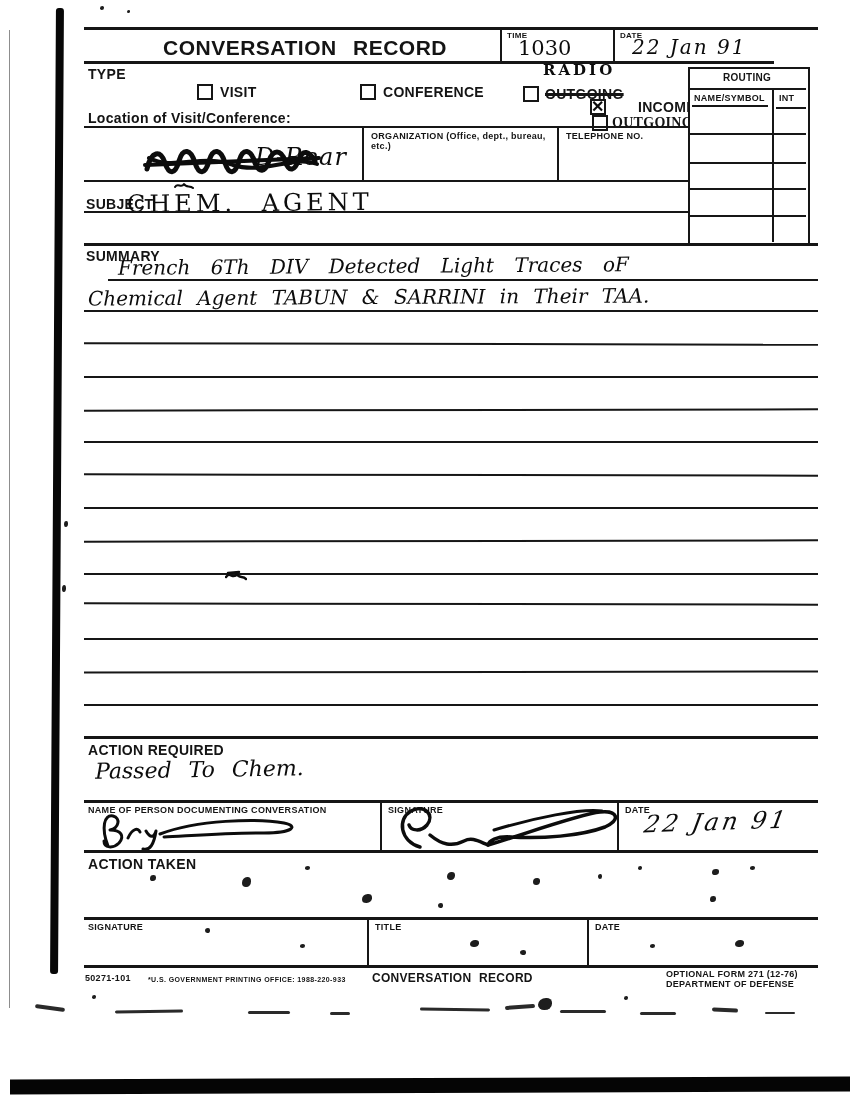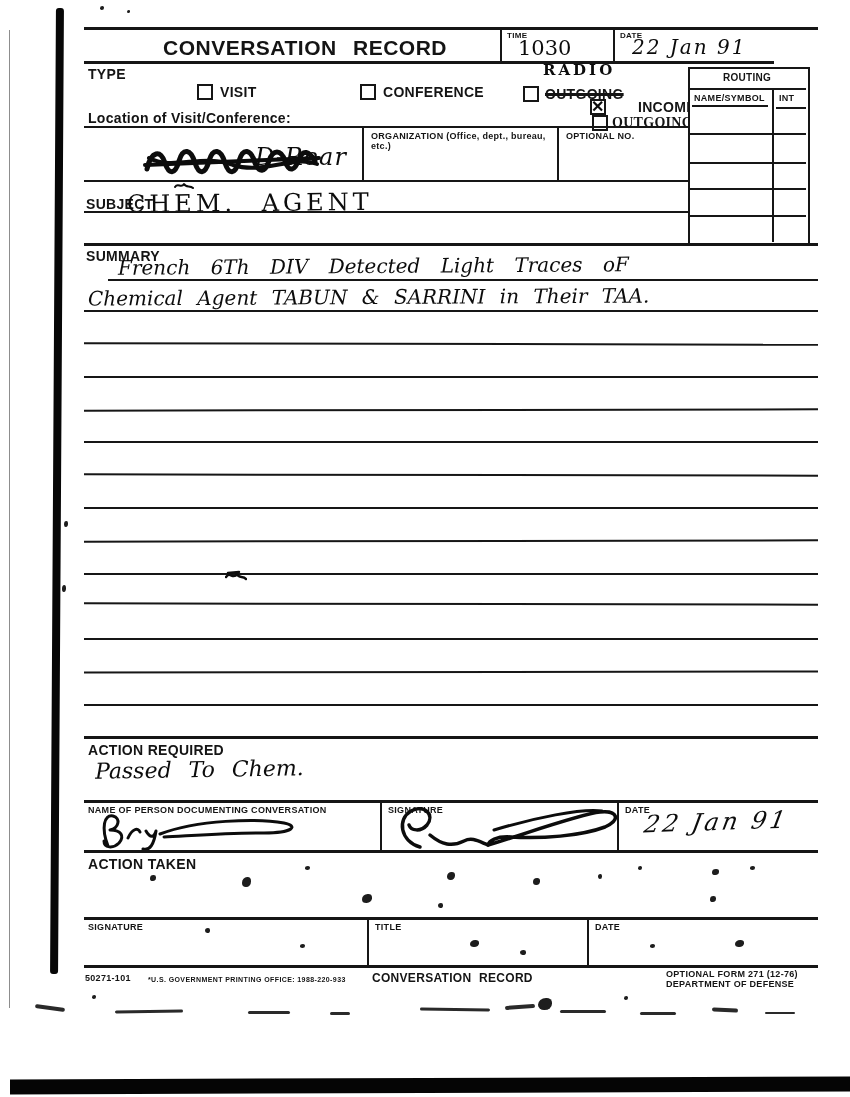--- a/index.html
+++ b/index.html
@@ -83,21 +83,21 @@
 
   <svg style="position:absolute;left:143px;top:145px;" width="180" height="34" viewBox="0 0 180 34">
     <path class="ink" stroke-width="5" d="M4,24 C8,6 18,4 22,18 C26,30 32,30 36,16 C40,2 48,4 52,18 C56,30 62,30 66,16 C70,2 78,4 82,18 C86,30 92,30 96,16 C100,2 108,4 112,18 C116,28 122,28 126,16 C130,4 138,4 142,16 C146,28 152,26 156,14 C160,4 166,6 172,16"></path>
     <path class="ink" stroke-width="4" d="M2,20 L176,13"></path>
     <path class="ink" stroke-width="4" d="M6,13 C30,26 60,8 90,20 C120,30 150,10 174,19"></path>
   </svg>
   <div class="hw" style="left:255px;top:143px;font-size:24px;letter-spacing:1px;">D-Rear</div>
   <div class="vline" style="left:362px;top:127px;height:54px;"></div>
   <div class="lbl f9" style="left:371px;top:131px;width:175px;font-weight:bold;">ORGANIZATION  (Office, dept., bureau, etc.)</div>
   <div class="vline" style="left:557px;top:127px;height:54px;"></div>
-  <div class="lbl f9" style="left:566px;top:131px;">OPTIONAL NO.</div>
+  <div class="lbl f9" style="left:566px;top:131px;">TELEPHONE NO.</div>
   <div class="hline" style="left:84px;top:180px;width:604px;"></div>
 
   <div class="lbl f11" style="left:86px;top:196px;">SUBJECT</div>
   <svg style="position:absolute;left:174px;top:181px;" width="20" height="10" viewBox="0 0 20 10">
     <path class="ink" stroke-width="2" d="M1,6 C4,1 7,8 10,3 C12,7 16,4 19,7"></path>
   </svg>
   <div class="hwc" style="left:127px;top:189px;font-size:24px;letter-spacing:4px;word-spacing:14px;transform:rotate(-0.5deg);">CHEM.  AGENT</div>
   <div class="hline" style="left:84px;top:211px;width:604px;"></div>
   <div class="hline" style="left:84px;top:243px;width:734px;height:3px;"></div>
 

